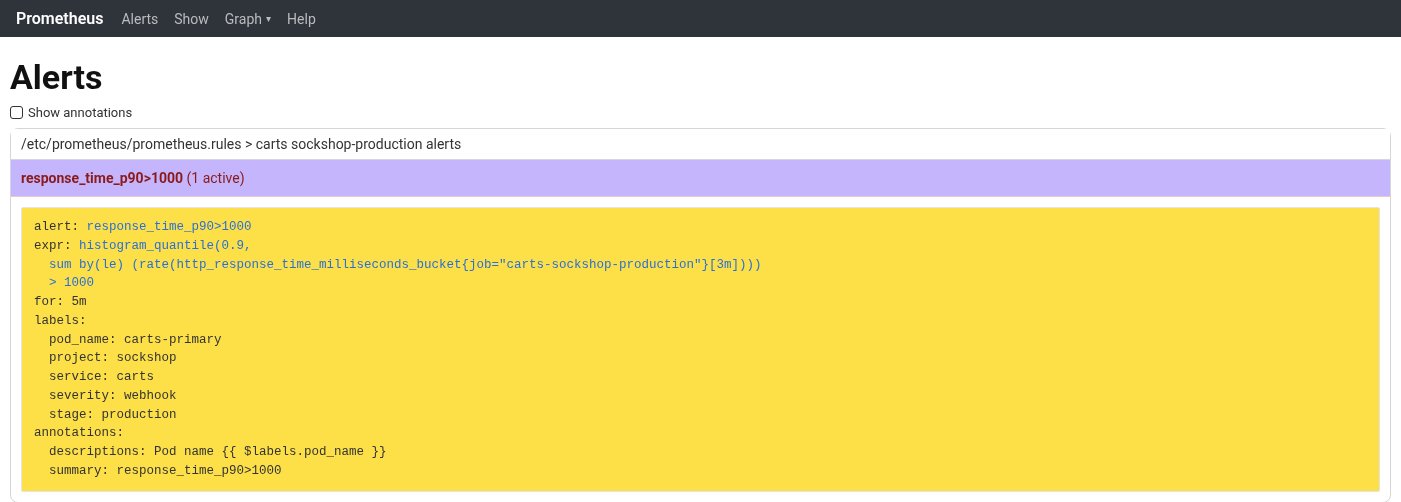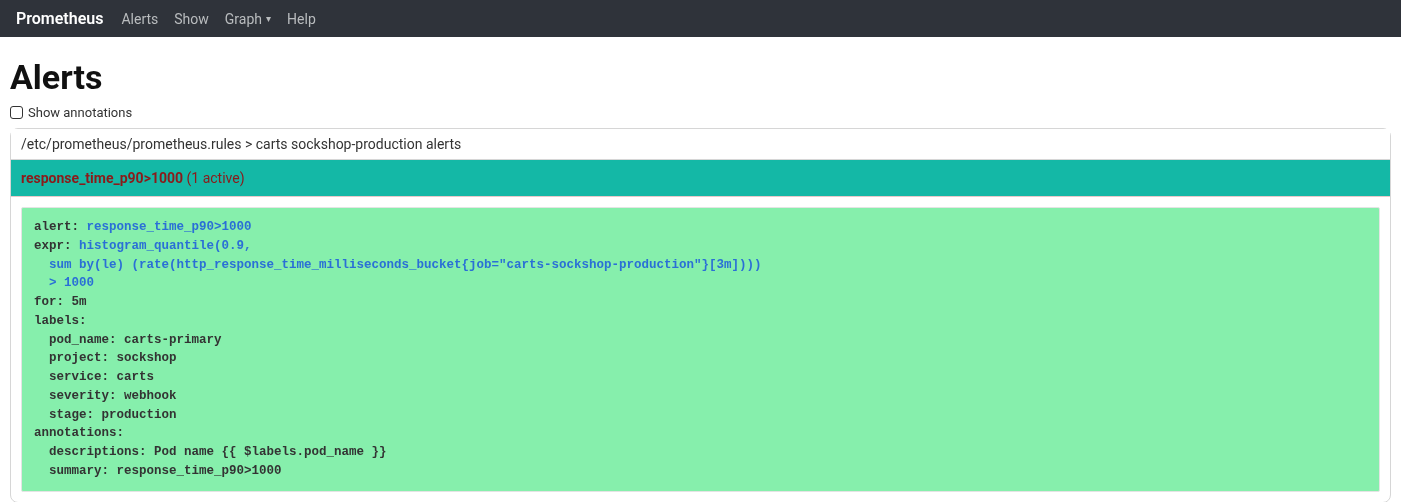--- a/index.html
+++ b/index.html
@@ -7,25 +7,25 @@
   .navbar { background: #2f333a; height: 37px; display: flex; align-items: center; padding: 0 16px; text-align: right; }
   .navbar-brand { color: #fff; font-weight: 600; font-size: 16px; margin-right: 18px; }
   .nav-link { color: #b9bcbe; font-size: 14px; margin-right: 16px; text-decoration: none; cursor: pointer; display: flex; align-items: center; }
   .nav-link .caret { margin-left: 4px; font-size: 10px; }
   .container { padding: 8px 10px; }
   h1.page-title { font-size: 34px; font-weight: 700; margin: 12px 0 8px 0; color: #111; }
   .checkbox-row { display: flex; align-items: center; margin-bottom: 8px; font-size: 13px; color: #333; }
   .checkbox-icon { width: 13px; height: 13px; border: 1.5px solid #333; border-radius: 3px; margin-right: 5px; display: inline-block; }
   .rule-group { border: 1px solid #d6d6d6; border-radius: 8px; margin-bottom: 12px; }
   .rule-group-header { padding: 7px 10px; font-size: 14px; color: #333; border-bottom: 1px solid #d6d6d6; background:#fff;}
-  .alert-header { background: #14b8a6; padding: 10px 10px; border-bottom: 1px solid #e8caca; }
+  .alert-header { background: #c4b5fd; padding: 10px 10px; border-bottom: 1px solid #e8caca; }
   .alert-header .name { color: #8b1a1a; font-weight: 700; font-size: 14px; }
   .alert-header .count { color: #8b1a1a; font-weight: 400; font-size: 14px; }
   .alert-body { padding: 10px; }
-  .code-block { background: #86efac; border: 1px solid #e4e4e4; border-radius: 2px; padding: 10px 12px; font-family: Menlo, Monaco, Consolas, "Courier New", monospace; font-size: 12.5px; line-height: 1.5; color: #333; white-space: pre; overflow-x: auto; font-weight: bold; }
+  .code-block { background: #fde047; border: 1px solid #e4e4e4; border-radius: 2px; padding: 10px 12px; font-family: Menlo, Monaco, Consolas, "Courier New", monospace; font-size: 12.5px; line-height: 1.5; color: #333; white-space: pre; overflow-x: auto; }
   .code-block .link { color: #2a6fd6; }
 </style>
 </head>
 <body>
 
 <div class="navbar">
   <div class="navbar-brand">Prometheus</div>
   <a class="nav-link">Alerts</a>
   <a class="nav-link">Show</a>
   <a class="nav-link">

